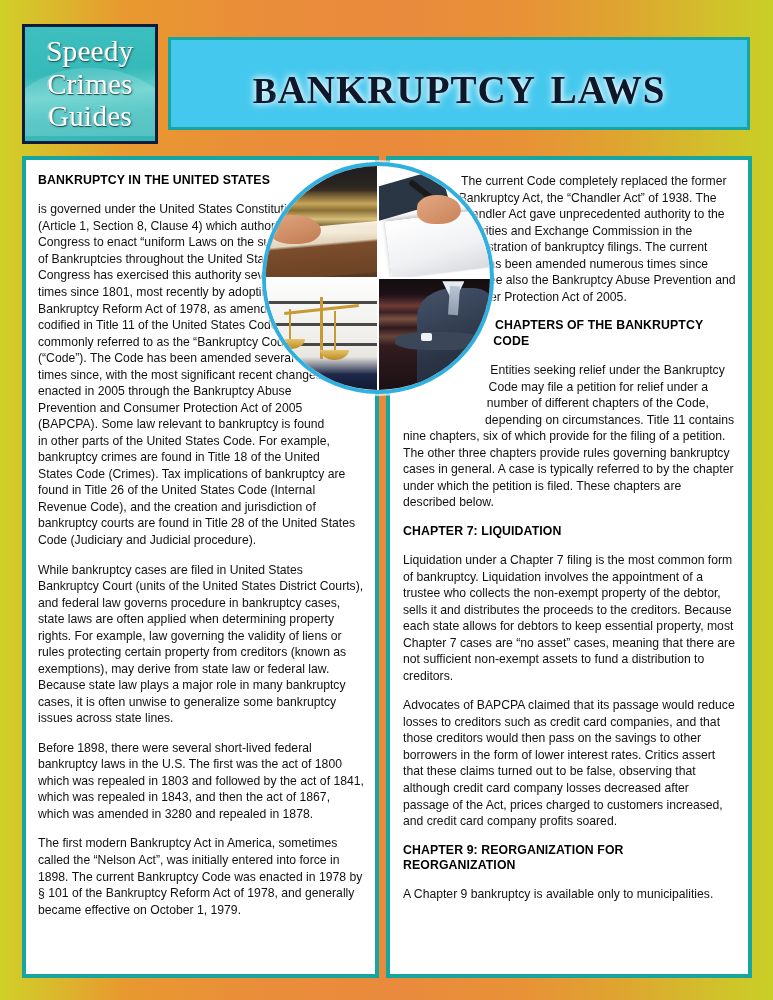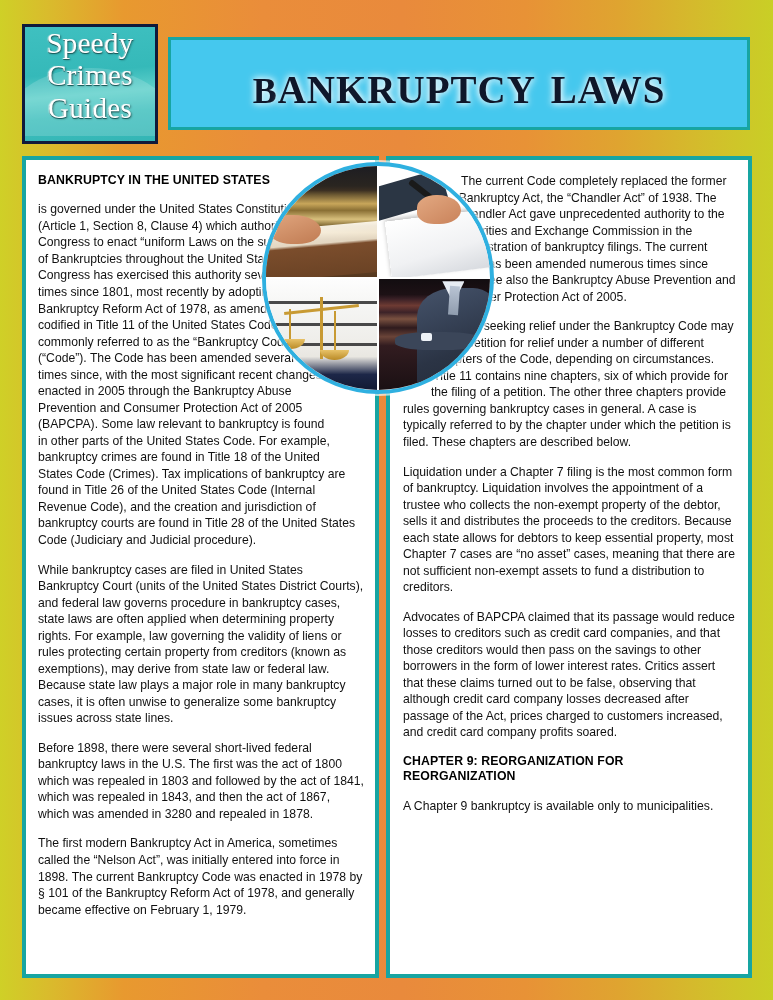--- a/index.html
+++ b/index.html
@@ -46,20 +46,21 @@
     left: 22px;
     top: 24px;
     width: 136px;
     height: 120px;
     background: linear-gradient(175deg, #3fc0c0 0%, #35b9b9 40%, #5fd0cb 58%, #3ebfbd 75%, #33b5b5 100%);
     border: 3px solid #101a3a;
     box-sizing: border-box;
     display: flex;
     flex-direction: column;
     align-items: center;
+    justify-content: center;
     overflow: hidden;
   }
   .logo-box::before {
     content: "";
     position: absolute;
     left: -20%;
     top: 36%;
     width: 140%;
     height: 60%;
     border-radius: 50% 50% 0 0 / 100% 100% 0 0;
@@ -328,32 +329,37 @@
       <p class="body">
         <span class="shape-left"></span>
         <span> is governed under the United States Constitution (Article 1, Section 8, Clause 4) which authorizes Congress to enact “uniform Laws on the subject of Bankruptcies throughout the United States." Congress has exercised this authority several times since 1801, most recently by adopting the Bankruptcy Reform Act of 1978, as amended, codified in Title 11 of the United States Code and commonly referred to as the “Bankruptcy Code” (“Code”). The Code has been amended several times since, with the most significant recent changes enacted in 2005 through the Bankruptcy Abuse Prevention and Consumer Protection Act of 2005 (BAPCPA). Some law relevant to bankruptcy is found in other parts of the United States Code. For example, bankruptcy crimes are found in Title 18 of the United States Code (Crimes). Tax implications of bankruptcy are found in Title 26 of the United States Code (Internal Revenue Code), and the creation and jurisdiction of bankruptcy courts are found in Title 28 of the United States Code (Judiciary and Judicial procedure).</span>
       </p>
 
       <p class="body">While bankruptcy cases are filed in United States Bankruptcy Court (units of the United States District Courts), and federal law governs procedure in bankruptcy cases, state laws are often applied when determining property rights. For example, law governing the validity of liens or rules protecting certain property from creditors (known as exemptions), may derive from state law or federal law. Because state law plays a major role in many bankruptcy cases, it is often unwise to generalize some bankruptcy issues across state lines.</p>
 
 
       <p class="body">Before 1898, there were several short-lived federal bankruptcy laws in the U.S. The first was the act of 1800 which was repealed in 1803 and followed by the act of 1841, which was repealed in 1843, and then the act of 1867, which was amended in 3280 and repealed in 1878.</p>
 
-      <p class="body">The first modern Bankruptcy Act in America, sometimes called the “Nelson Act”, was initially entered into force in 1898. The current Bankruptcy Code was enacted in 1978 by § 101 of the Bankruptcy Reform Act of 1978, and generally became effective on February 1, 1979.</p>
+      <p class="body">The first modern Bankruptcy Act in America, sometimes called the “Nelson Act”, was initially entered into force in 1898. The current Bankruptcy Code was enacted in 1978 by § 101 of the Bankruptcy Reform Act of 1978, and generally became effective on October 1, 1979.</p>
     </div>
 
     <div class="col col-right">
       <p class="body">
         <span class="shape-left" style="float:left; shape-outside: polygon(100% 0, 0 0, 0 100%, 48% 100%); clip-path: polygon(100% 0, 0 0, 0 100%, 48% 100%); width:58px; height:212px;"></span>
         <span>The current Code completely replaced the former Bankruptcy Act, the “Chandler Act” of 1938. The Chandler Act gave unprecedented authority to the Securities and Exchange Commission in the administration of bankruptcy filings. The current Code has been amended numerous times since 1978. See also the Bankruptcy Abuse Prevention and Consumer Protection Act of 2005.</span>
       </p>
 
+      <h2 class="sec">
+        <span class="shape-left" style="float:left; shape-outside: polygon(100% 0, 0 0, 0 100%, 70% 100%); clip-path: polygon(100% 0, 0 0, 0 100%, 70% 100%); width:34px; height:96px;"></span>
+        <span>CHAPTERS OF THE BANKRUPTCY CODE</span>
+      </h2>
 
       <p class="body">Entities seeking relief under the Bankruptcy Code may file a petition for relief under a number of different chapters of the Code, depending on circumstances. Title 11 contains nine chapters, six of which provide for the filing of a petition. The other three chapters provide rules governing bankruptcy cases in general. A case is typically referred to by the chapter under which the petition is filed. These chapters are described below.</p>
 
+      <h2 class="sec">CHAPTER 7: LIQUIDATION</h2>
 
       <p class="body">Liquidation under a Chapter 7 filing is the most common form of bankruptcy. Liquidation involves the appointment of a trustee who collects the non-exempt property of the debtor, sells it and distributes the proceeds to the creditors. Because each state allows for debtors to keep essential property, most Chapter 7 cases are “no asset” cases, meaning that there are not sufficient non-exempt assets to fund a distribution to creditors.</p>
 
 
       <p class="body">Advocates of BAPCPA claimed that its passage would reduce losses to creditors such as credit card companies, and that those creditors would then pass on the savings to other borrowers in the form of lower interest rates. Critics assert that these claims turned out to be false, observing that although credit card company losses decreased after passage of the Act, prices charged to customers increased, and credit card company profits soared.</p>
 
       <h2 class="sec">CHAPTER 9: REORGANIZATION FOR REORGANIZATION</h2>
 
       <p class="body">A Chapter 9 bankruptcy is available only to municipalities.</p>
     </div>

